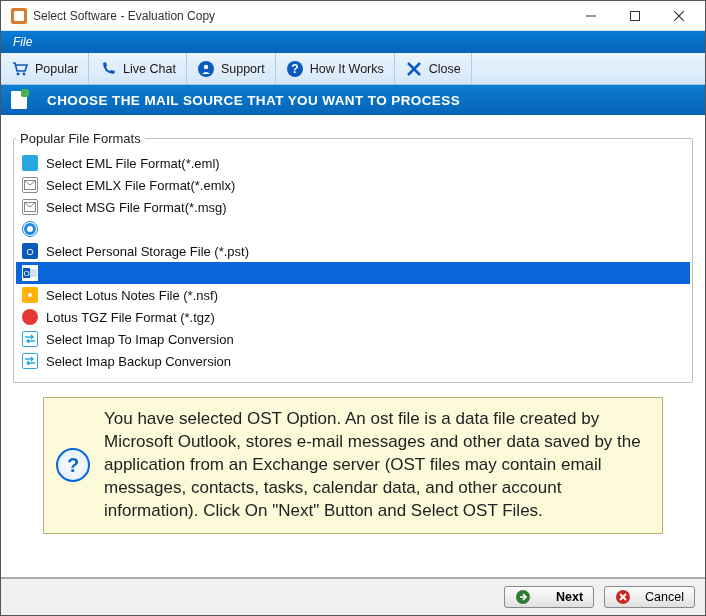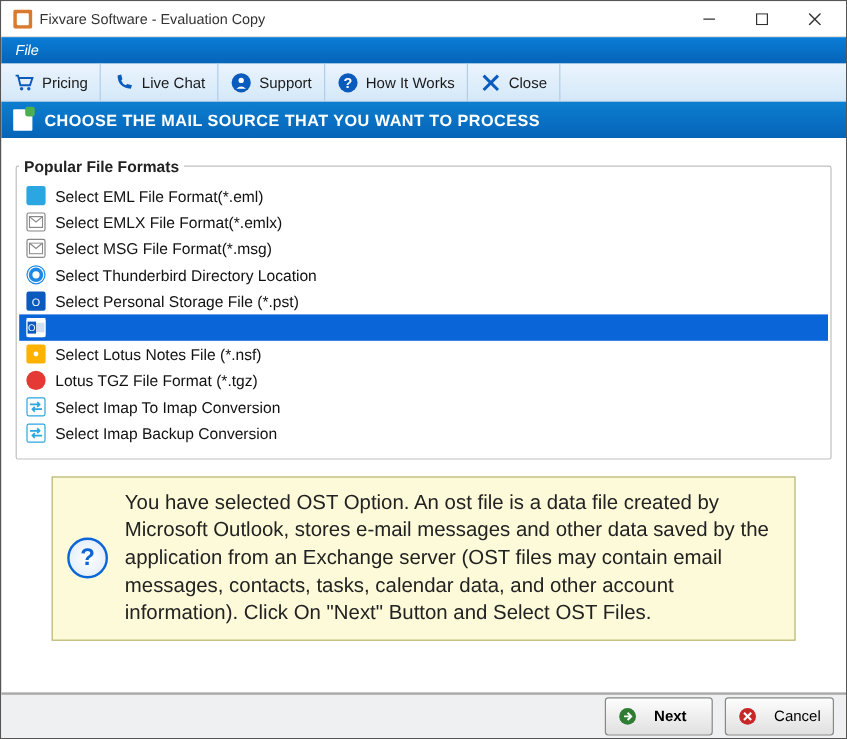--- a/index.html
+++ b/index.html
@@ -15,29 +15,29 @@
 
 .menubar { height: 22px; background: linear-gradient(#0a7cd6, #0564b8); display: flex; align-items: center; padding: 0 4px; font-style: italic; }
 .menu-item { color: #fff; font-size: 12px; padding: 2px 8px; }
 
 
 .toolbar { height: 32px; background: linear-gradient(#eaf4fd, #d5e8f8); border-bottom: 1px solid #9cc3e4; display: flex; align-items: stretch; }
 .tool-btn { display: flex; align-items: center; gap: 6px; padding: 0 10px; font-size: 12.5px; color: #1a1a1a; border-right: 1px solid #b0cee8; cursor: pointer; }
 .tool-icon { width: 18px; height: 18px; display: flex; align-items: center; justify-content: center; }
 
 
-.heading-bar { height: 30px; background: linear-gradient(#0d7ecf, #0564b8); display: flex; align-items: center; padding: 0 8px 0 10px; gap: 10px; }
+.heading-bar { height: 30px; background: linear-gradient(#0d7ecf, #0564b8); display: flex; align-items: center; padding: 0 8px 0 10px; gap: 20px; }
 .heading-bar .doc-icon { width: 16px; height: 18px; background: #fff; border-radius: 1px; position: relative; }
 .heading-bar .doc-icon::after { content: ""; position: absolute; right: -2px; top: -2px; width: 8px; height: 8px; background: #4caf50; border-radius: 2px; }
 .heading-text { color: #fff; font-weight: bold; font-size: 13.5px; letter-spacing: 0.4px; }
 
 
 .content { padding: 16px 12px 6px 12px; }
 fieldset.formats { border: 1px solid #bfbfbf; border-radius: 2px; padding: 6px 2px 10px 2px; }
-fieldset.formats legend { font-size: 13px; color: #222; padding: 0 4px; font-weight: bold; }
+fieldset.formats legend { font-size: 13px; color: #222; padding: 0 4px; }
 .format-row { display: flex; align-items: center; gap: 8px; padding: 3px 6px; font-size: 13px; color: #111; font-weight: normal; cursor: pointer; }
 .format-row.selected { background: #0a66d8; color: #fff; }
 .fi { width: 16px; height: 16px; border-radius: 2px; display: flex; align-items: center; justify-content: center; font-size: 10px; color: #fff; flex-shrink: 0; }
 .ic-eml { background: #2aa6e0; }
 .ic-emlx { background: #fff; border: 1px solid #888; }
 .ic-msg { background: #fff; border: 1px solid #888; }
 .ic-mbox { background: #2aa6e0; }
 .ic-tbird { background: #fff; border: 1px solid #1e88e5; border-radius: 50%; }
 .ic-pst { background: #0b5bbf; }
 .ic-ost-sel { background: #fff; }
@@ -45,35 +45,35 @@
 .ic-tgz { background: #e53935; border-radius: 50%; }
 .ic-imap { background: #fff; border: 1px solid #2aa6e0; }
 
 
 .info-box { margin: 14px 30px 0 30px; background: #fcfad9; border: 1px solid #b8b36f; padding: 10px 12px; display: flex; gap: 14px; align-items: center; }
 .info-icon { width: 34px; height: 34px; border: 2px solid #0a66d8; border-radius: 50%; display: flex; align-items: center; justify-content: center; color: #0a66d8; font-weight: bold; font-size: 20px; flex-shrink: 0; background: radial-gradient(#fff, #dce9f8); }
 .info-text { font-size: 17px; color: #222; line-height: 1.35; }
 
 
 .bottom-bar { position: absolute; left: 0; right: 0; bottom: 0; height: 38px; border-top: 2px solid #aaa; background: #eef0f1; display: flex; justify-content: flex-end; align-items: center; padding: 0 10px; gap: 10px; }
-.action-btn { height: 32px; min-width: 90px; border: 1px solid #888; border-radius: 3px; background: linear-gradient(#fdfdfd, #e0e0e0); display: flex; align-items: center; justify-content: flex-start; gap: 14px; font-size: 12.5px; cursor: pointer; padding: 0 10px; }
+.action-btn { height: 22px; min-width: 90px; border: 1px solid #888; border-radius: 3px; background: linear-gradient(#fdfdfd, #e0e0e0); display: flex; align-items: center; justify-content: space-between; gap: 14px; font-size: 12.5px; cursor: pointer; padding: 0 10px; }
 .action-btn.primary { font-weight: bold; }
 .action-btn .bicon { width: 16px; height: 16px; display: flex; align-items: center; justify-content: center; }
 </style>
 </head>
 <body>
 
 <div class="titlebar">
   <div class="app-icon">
     <svg width="16" height="16">
         <rect width="16" height="16" fill="#d97b2e" rx="2"></rect>
         <rect x="3" y="3" width="10" height="10" fill="#fff" rx="1"></rect>
       </svg>
   </div>
-  <div class="title">Fixvare Software - Evaluation Copy</div>
+  <div class="title">Select Software - Evaluation Copy</div>
   <div class="win-controls">
     <div class="win-btn">
         <svg width="10" height="10">
           <line x1="0" y1="5" x2="10" y2="5" stroke="#333" stroke-width="1"></line>
         </svg>
       </div>
     <div class="win-btn">
         <svg width="10" height="10">
           <rect x="0.5" y="0.5" width="9" height="9" fill="none" stroke="#333" stroke-width="1"></rect>
         </svg>
@@ -93,21 +93,21 @@
 
 <div class="toolbar">
   <div class="tool-btn">
     <span class="tool-icon">
         <svg width="18" height="18">
           <path d="M2 3 h2 l2 8 h8 l2-6 h-11" fill="none" stroke="#0b5bbf" stroke-width="1.6"></path>
           <circle cx="7" cy="14" r="1.4" fill="#0b5bbf"></circle>
           <circle cx="13" cy="14" r="1.4" fill="#0b5bbf"></circle>
         </svg>
       </span>
-    <span>Pricing</span>
+    <span>Popular</span>
   </div>
   <div class="tool-btn">
     <span class="tool-icon">
         <svg width="18" height="18">
           <path d="M4 3 q0 10 11 11 l1-3 -4-1 -1 1 q-3-1-4-4 l1-1 -1-4 z" fill="#0b5bbf"></path>
         </svg>
       </span>
     <span>Live Chat</span>
   </div>
   <div class="tool-btn">
@@ -171,21 +171,20 @@
         </span>
       <span>Select MSG File Format(*.msg)</span>
     </div>
     <div class="format-row">
       <span class="fi ic-tbird">
           <svg width="14" height="14">
             <circle cx="7" cy="7" r="6" fill="#1e88e5"></circle>
             <circle cx="7" cy="7" r="3" fill="#fff"></circle>
           </svg>
         </span>
-      <span>Select Thunderbird Directory Location</span>
     </div>
     <div class="format-row">
       <span class="fi ic-pst">
           <svg width="14" height="14">
             <rect width="14" height="14" fill="#0b5bbf"></rect>
             <text x="7" y="11" text-anchor="middle" fill="#fff" font-size="9">O</text>
           </svg>
         </span>
       <span>Select Personal Storage File (*.pst)</span>
     </div>

